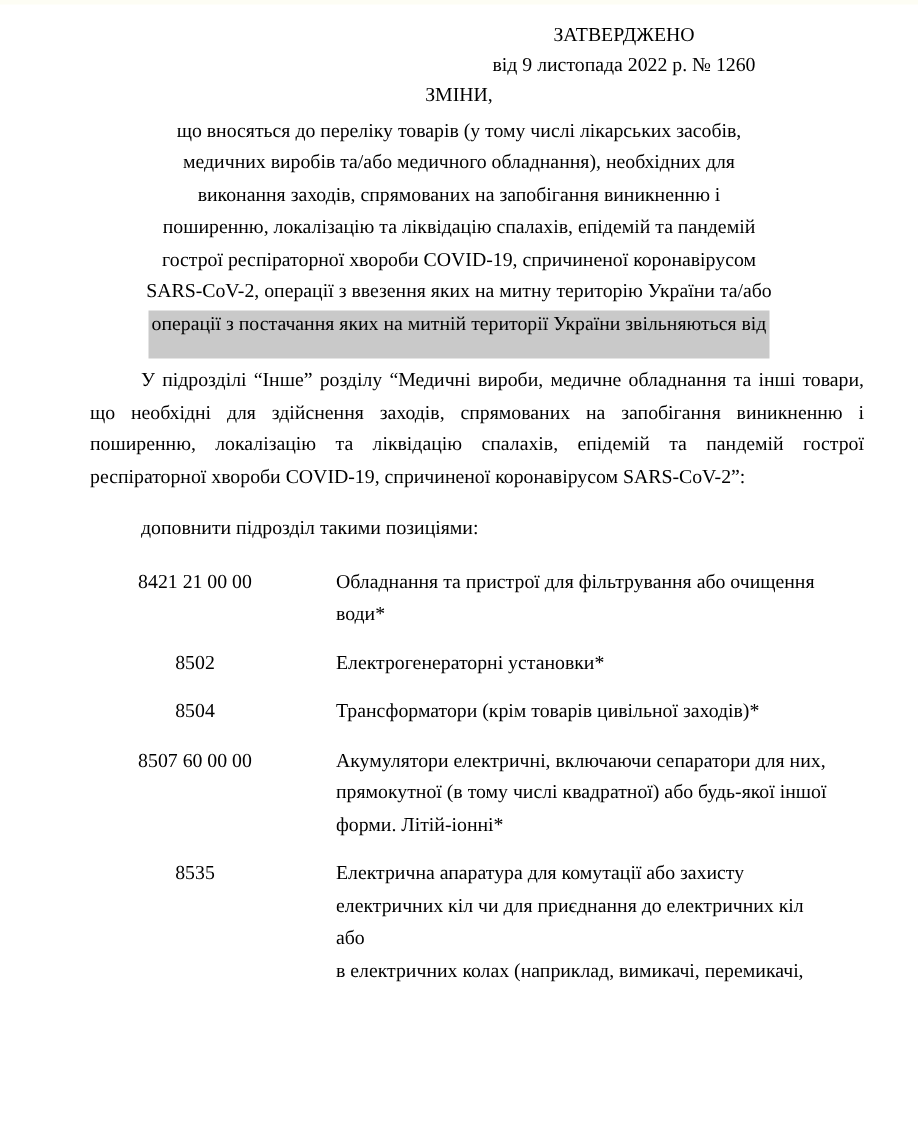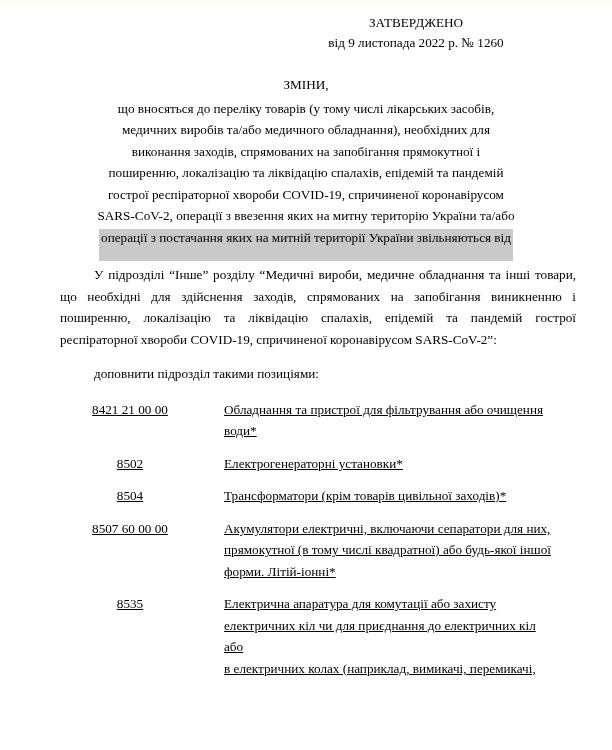--- a/index.html
+++ b/index.html
@@ -38,21 +38,20 @@
     text-align: center;
     margin-left: 228px;
     margin-right: 8px;
     font-size: 13.2px;
     line-height: 19.6px;
   }
   .approval .line { white-space: nowrap; }
 
   
   .title-block {
-    margin-top: 22px;
     text-align: center;
     font-size: 13.2px;
     line-height: 21.5px;
   }
   .title-block .heading {
     margin-bottom: 2px;
   }
   .centered-para {
     text-align: center;
     font-size: 13.2px;
@@ -90,21 +89,21 @@
     text-indent: 34px;
     padding-left: 32px;
   }
 
   
   .items {
     margin-top: 14px;
     width: 100%;
     border-collapse: collapse;
   }
-  .items tr { vertical-align: top; text-decoration: underline; }
+  .items tr { vertical-align: top; }
   .items td {
     font-size: 13.2px;
     line-height: 21.5px;
     padding: 0 0 11px 0;
   }
   .items td.code {
     width: 148px;
     text-align: center;
     white-space: nowrap;
     padding-left: 28px;
@@ -127,21 +126,21 @@
     <div class="line">від 9 листопада 2022 р. № 1260</div>
   </div>
 
   <div class="title-block">
     <div class="heading">ЗМІНИ,</div>
   </div>
 
   <div class="centered-para">
     <span class="ln">що вносяться до переліку товарів (у тому числі лікарських засобів,</span>
     <span class="ln">медичних виробів та/або медичного обладнання), необхідних для</span>
-    <span class="ln">виконання заходів, спрямованих на запобігання прямокутної і</span>
+    <span class="ln">виконання заходів, спрямованих на запобігання виникненню і</span>
     <span class="ln">поширенню, локалізацію та ліквідацію спалахів, епідемій та пандемій</span>
     <span class="ln">гострої респіраторної хвороби COVID-19, спричиненої коронавірусом</span>
     <span class="ln">SARS-CoV-2, операції з ввезення яких на митну територію України та/або</span>
     <span class="ln"><span class="hl">операції з постачання яких на митній території України звільняються від</span></span>
   </div>
 
   <div class="body-para">У підрозділі “Інше” розділу “Медичні вироби, медичне обладнання та інші товари, що необхідні для здійснення заходів, спрямованих на запобігання виникненню і поширенню, локалізацію та ліквідацію спалахів, епідемій та пандемій гострої респіраторної хвороби COVID-19, спричиненої коронавірусом SARS-CoV-2”:</div>
 
   <div class="sub-para">доповнити підрозділ такими позиціями:</div>
 

